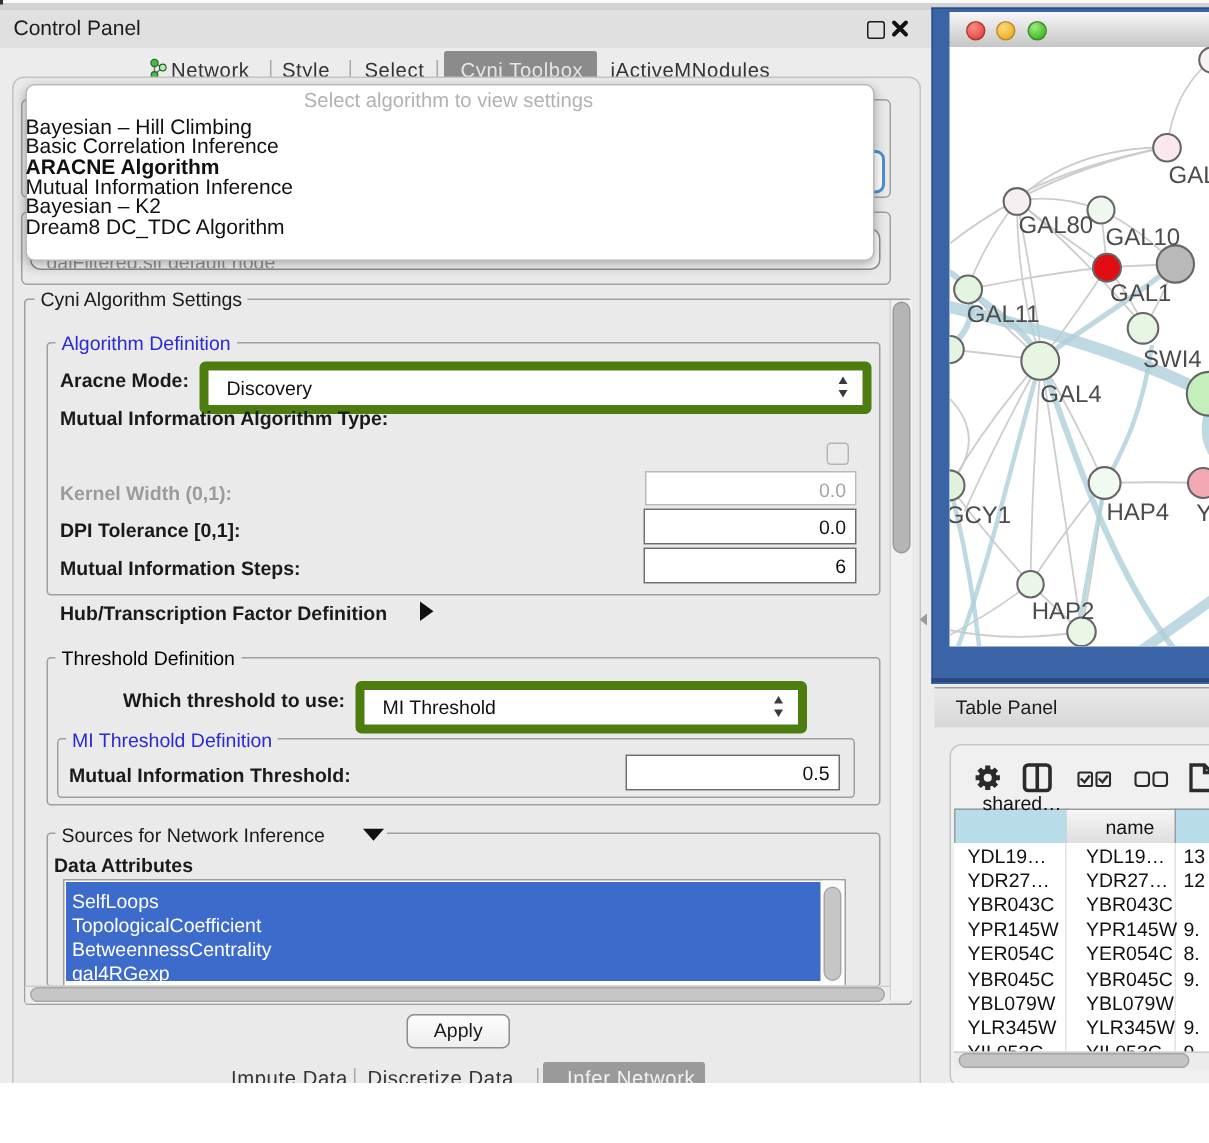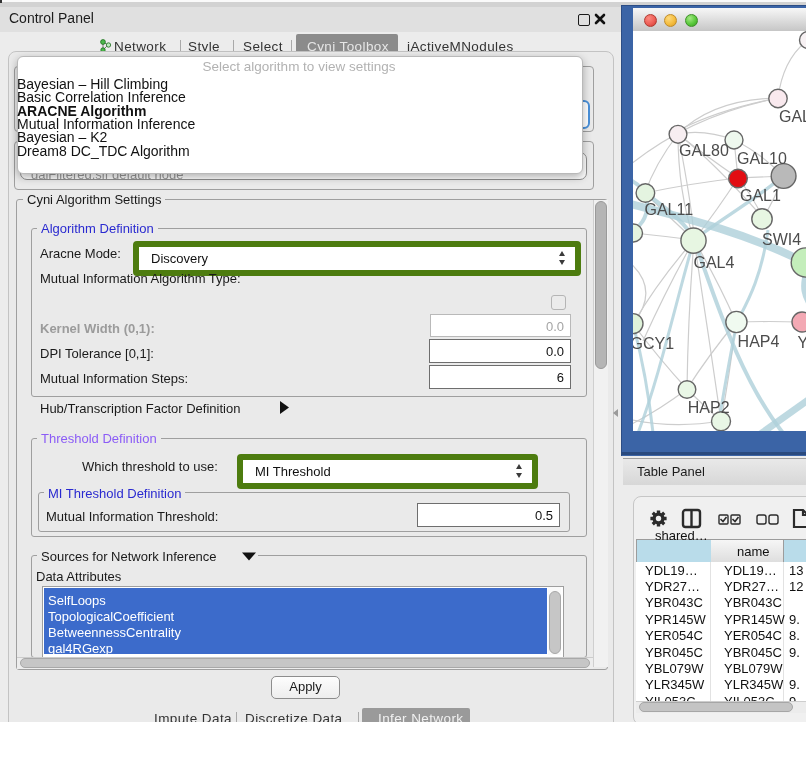--- a/index.html
+++ b/index.html
@@ -1,17 +1,17 @@
 <!DOCTYPE html>
 <html><head><meta charset="utf-8"><style>
 html,body{margin:0;padding:0}
 #root{position:relative;width:806px;height:722px;background:#ececec;font-family:"Liberation Sans",sans-serif;overflow:hidden}
 .abs{position:absolute}
 .b{font-weight:bold}
-.lbl{position:absolute;font-size:13px;font-weight:normal;color:#1a1a1a;white-space:nowrap}
+.lbl{position:absolute;font-size:13px;font-weight:bold;color:#1a1a1a;white-space:nowrap}
 .glbl{position:absolute;font-size:13px;font-weight:bold;color:#9b9b9b;white-space:nowrap}
 .gbox{position:absolute;border:1px solid #9f9f9f;border-radius:4px}
 .gtitle{position:absolute;font-size:13px;background:#eaeaea;padding:0 4px;white-space:nowrap}
 .combo{position:absolute;background:#fff;border:6px solid #4d7c0f;border-radius:4px;font-size:13px;color:#111}
 .combo span{position:absolute;left:12px;top:4px}
 .combo:before{content:"";position:absolute;right:10px;top:4px;width:0;height:0;border-left:3.5px solid transparent;border-right:3.5px solid transparent;border-bottom:5px solid #3a3a3a}
 .combo:after{content:"";position:absolute;right:10px;top:13px;width:0;height:0;border-left:3.5px solid transparent;border-right:3.5px solid transparent;border-top:5px solid #3a3a3a}
 .field{position:absolute;background:#fff;border:1px solid #6e6e6e;font-size:13px;color:#111;text-align:right}
 .field span{position:absolute;right:6px;top:4px}
 .dis{border-color:#b9b9b9;color:#a5a5a5}
@@ -85,21 +85,21 @@
 <div class="field" style="left:429px;top:365px;width:140px;height:22px">
       <span>6</span>
     </div>
 
 <div class="lbl" style="left:40px;top:401px">Hub/Transcription Factor Definition</div>
 <svg class="abs" style="left:277px;top:399px" width="14" height="17">
       <path d="M3 2 L12 8.5 L3 15 Z" fill="#111"></path>
     </svg>
 
 <div class="gbox" style="left:31px;top:438px;width:554px;height:97px;border-radius:3px"></div>
-<div class="gtitle" style="left:37px;top:431px;color:#8b5cf6">Threshold Definition</div>
+<div class="gtitle" style="left:37px;top:431px;color:#000000">Threshold Definition</div>
 <div class="lbl" style="left:82px;top:459px">Which threshold to use:</div>
 <div class="combo" style="left:237px;top:454px;width:289px;height:23px">
       <span>MI Threshold</span>
     </div>
 <div class="gbox" style="left:38px;top:492px;width:530px;height:38px;border-radius:3px"></div>
 <div class="gtitle" style="left:44px;top:486px;color:#2a2ad0">MI Threshold Definition</div>
 <div class="lbl" style="left:46px;top:509px">Mutual Information Threshold:</div>
 <div class="field" style="left:417px;top:503px;width:141px;height:22px">
       <span>0.5</span>
     </div>

